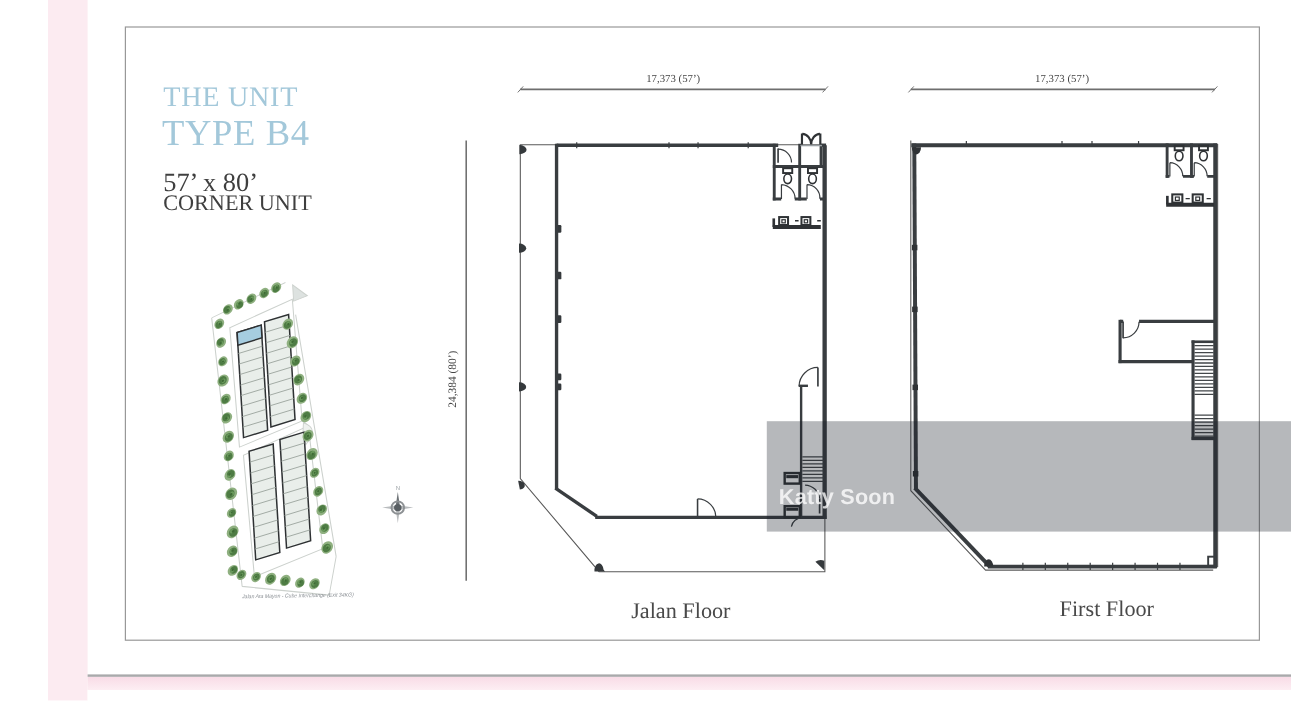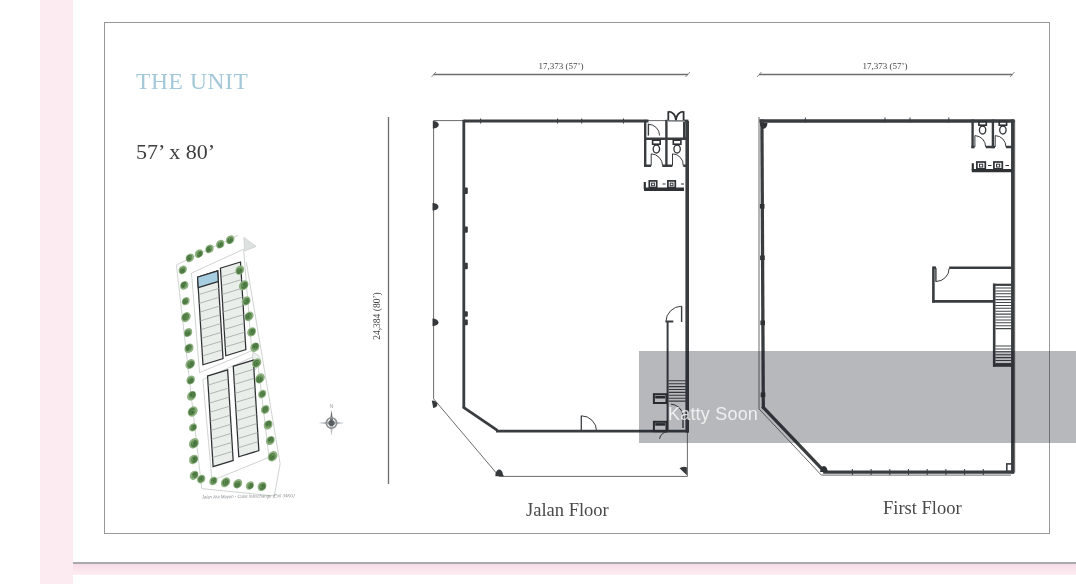--- a/index.html
+++ b/index.html
@@ -10,41 +10,43 @@
 .card-next{position:absolute;left:33px;top:574.5px;width:1003px;height:9.5px;background:#ffffff;}
 .panel{position:absolute;left:64px;top:22px;width:944px;height:510px;border:1px solid #989898;background:#fff;}
 .hd1{position:absolute;left:96px;top:68px;font-size:23.5px;letter-spacing:0.6px;color:#a3c8da;}
 .hd2{position:absolute;left:95px;top:94px;font-size:30.5px;letter-spacing:0.5px;color:#a3c8da;}
 .hd3{position:absolute;left:96px;top:139px;font-size:22px;color:#3f3f3f;}
 .hd4{position:absolute;left:96px;top:160px;font-size:18.5px;letter-spacing:0px;color:#3f3f3f;}
 .flabel{position:absolute;font-size:18.5px;color:#494949;}
 svg.plan{position:absolute;left:0;top:0;}
 .wm{position:absolute;left:599px;top:351px;width:477px;height:92px;background:rgba(22,30,38,0.315);}
 .wmlogo{position:absolute;left:610px;top:366px;color:#fff;font-family:"Liberation Sans",sans-serif;font-weight:bold;font-size:19px;letter-spacing:0.2px;}
-.wmname{position:absolute;left:628px;top:404px;color:rgba(255,255,255,0.78);font-family:"Liberation Sans",sans-serif;font-weight:normal;font-size:18px;letter-spacing:0.2px;}
+.wmname{position:absolute;left:609px;top:404px;color:rgba(255,255,255,0.78);font-family:"Liberation Sans",sans-serif;font-weight:bold;font-size:18px;letter-spacing:0.2px;}
 </style>
 </head>
 <body>
 <div class="page">
 
 <div class="pink-left"></div>
 
 <div class="pink-right"></div>
 
 <div class="pink-bottom"></div>
 
 <div class="card-next"></div>
 
 <div class="panel"></div>
 
 <div class="hd1">THE UNIT</div>
 
+<div class="hd2">TYPE B4</div>
 
 <div class="hd3">57’ x 80’</div>
 
+<div class="hd4">CORNER UNIT</div>
 
 <div class="flabel" style="left:486px;top:500px;">Jalan Floor</div>
 
 <div class="flabel" style="left:843px;top:498px;">First Floor</div>
 <svg class="plan" width="1076" height="584" viewBox="0 0 1076 584" fill="none">
 
 <text x="521" y="68.5" font-size="9" fill="#454545" text-anchor="middle" font-family="Liberation Serif,serif">17,373 (57’)</text>
 
 <g stroke="#6e6e6e" stroke-width="1.4">
 <path d="M393.5,74.5 H648"></path>

